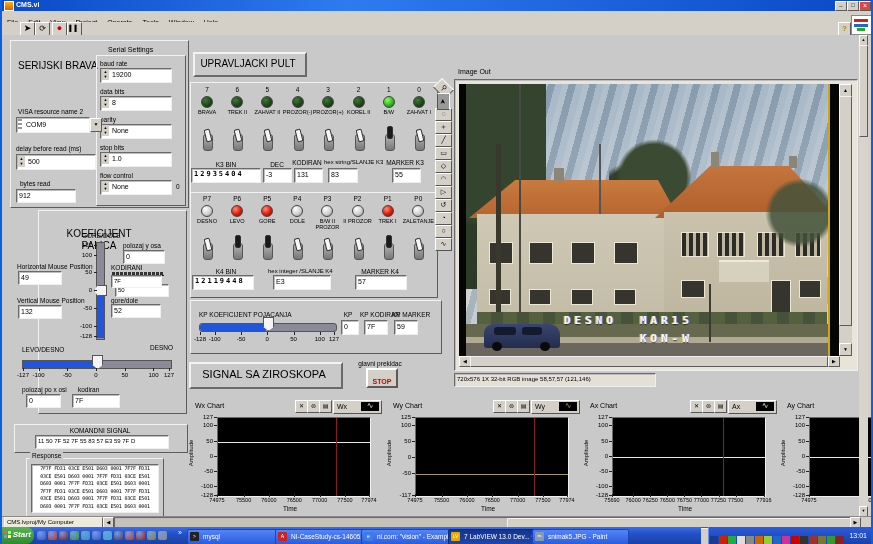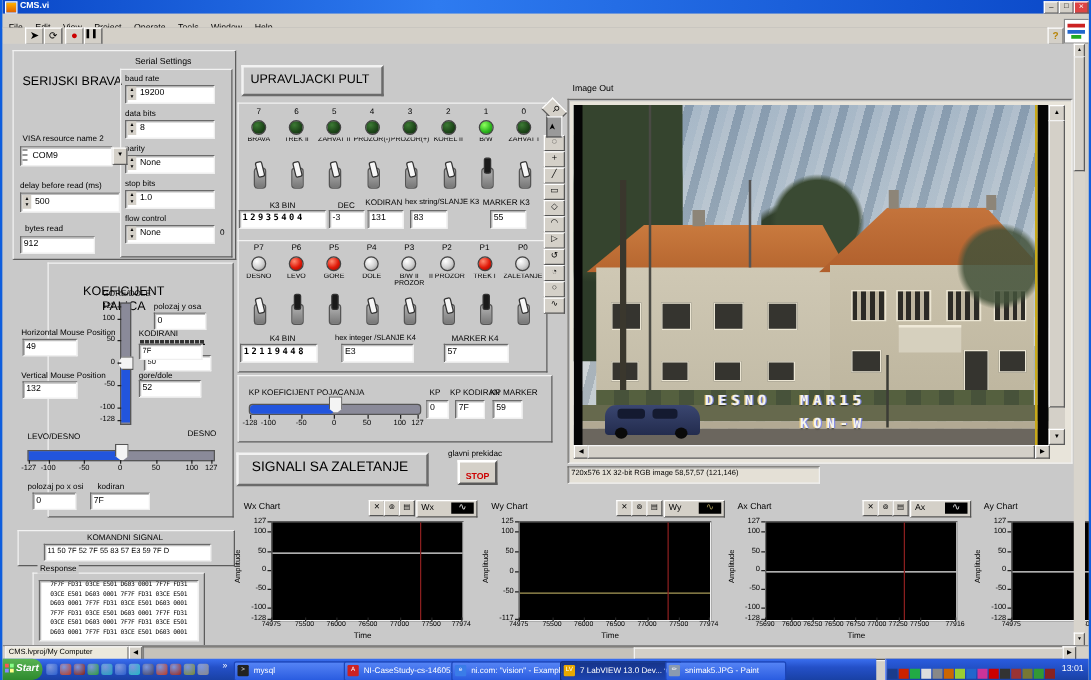--- a/index.html
+++ b/index.html
@@ -441,21 +441,21 @@
   <div class="lbl" style="left:358px;top:311px">KP KODIRAN</div>
   <div class="sunken" style="left:362px;top:320px;width:22px;height:13px">
       <span class="val" style="display:block">7F</span>
     </div>
   <div class="lbl" style="left:390px;top:311px">KP MARKER</div>
   <div class="sunken" style="left:392px;top:320px;width:22px;height:13px">
       <span class="val" style="display:block">59</span>
     </div>
 
   <div class="raised2 panelgray" style="left:187px;top:362px;width:150px;height:23px"></div>
-  <div class="lbl lbl-c" style="left:187px;top:368px;width:150px;font-size:11px">SIGNALI SA ZALETANJE</div>
+  <div class="lbl lbl-c" style="left:187px;top:368px;width:150px;font-size:11px">SIGNAL SA ZIROSKOPA</div>
   <div class="lbl lbl-c" style="left:352px;top:360px;width:52px">glavni prekidac</div>
   <div class="btn3d" style="left:364px;top:368px;width:28px;height:16px;border-width:2px">
     <span style="color:#c00;font-weight:bold;font-size:7px;line-height:13px">STOP</span>
   </div>
 
   <div class="abs" id="palette" style="left:433px;top:82px;width:17px">
       <div class="ptool" style="transform: rotate(45deg);">⚲</div>
       <div class="ptool" style="transform: rotate(-90deg); background: rgb(154, 154, 154); border-color: rgb(85, 85, 85) rgb(255, 255, 255) rgb(255, 255, 255) rgb(85, 85, 85);">➤</div>
       <div class="ptool">◌</div>
       <div class="ptool">＋</div>

